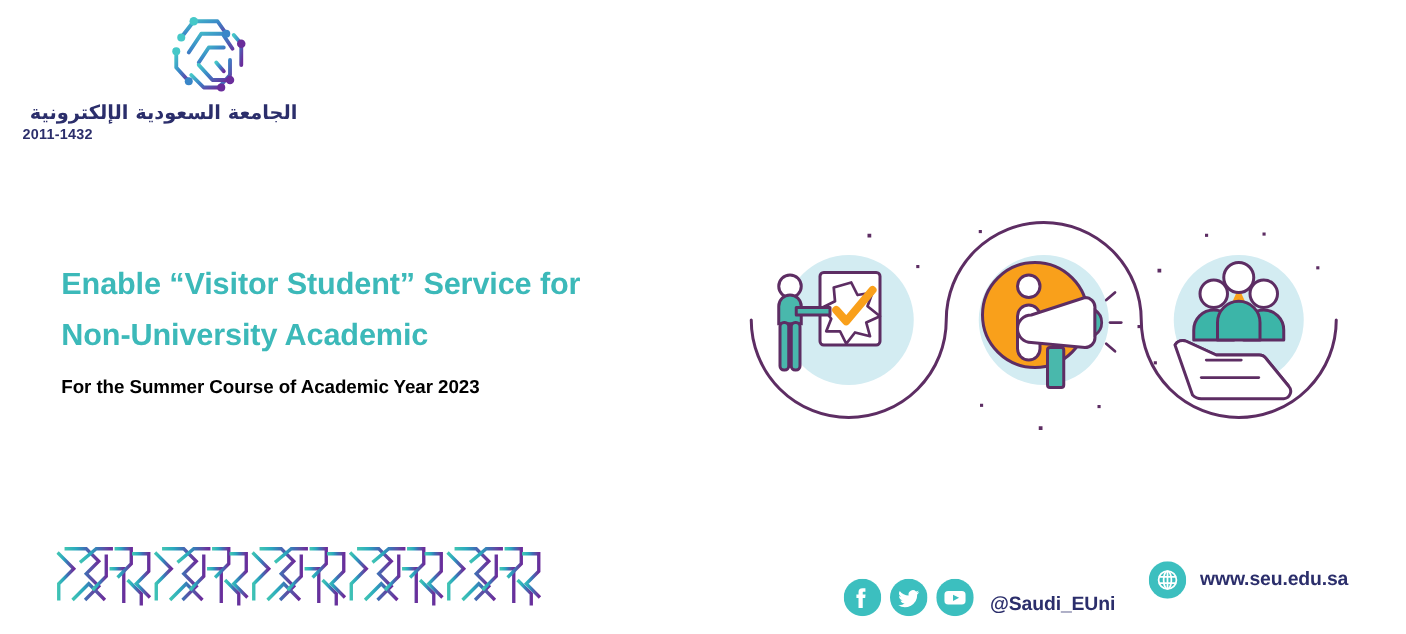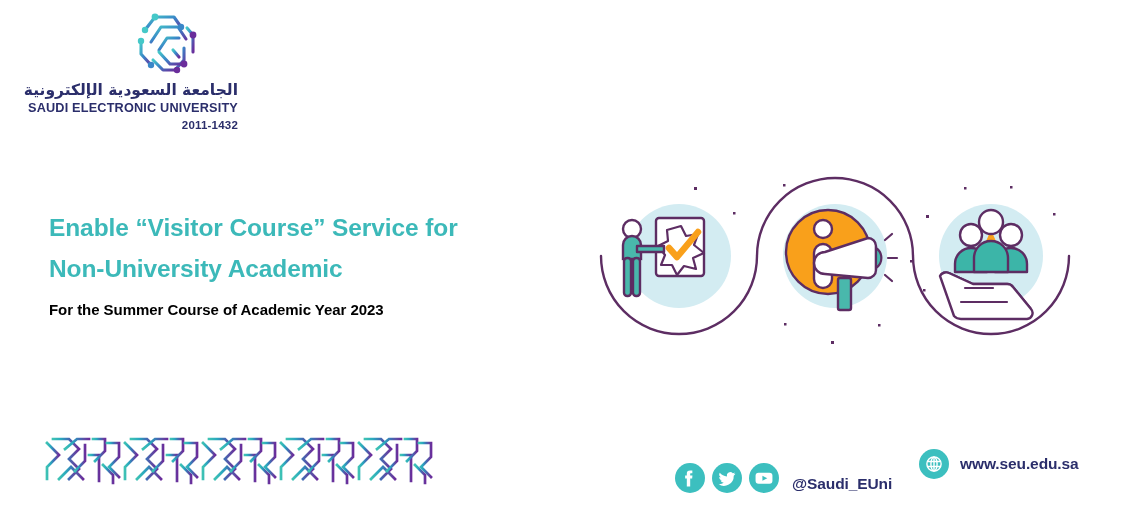--- a/index.html
+++ b/index.html
@@ -15,21 +15,20 @@
     font-family: "Liberation Sans", sans-serif;
     -webkit-font-smoothing: antialiased;
   }
 
   
   #logo-block {
     position: absolute;
     left: 18px;
     top: 8px;
     width: 220px;
-    text-align: right;
   }
   #logo-mark {
     display: block;
     margin: 0 34px 2px auto;
   }
   #logo-arabic {
     font-family: "DejaVu Sans", sans-serif;
     font-size: 15.5px;
     font-weight: bold;
     color: #2b2e6b;
@@ -167,26 +166,25 @@
       <circle cx="52" cy="19" r="3.2"></circle>
       <circle cx="22" cy="57" r="3.2"></circle>
     </g>
     <g fill="#6a2d9b">
       <circle cx="64" cy="27" r="3.4"></circle>
       <circle cx="55" cy="56" r="3.4"></circle>
       <circle cx="48" cy="62" r="3.2"></circle>
     </g>
   </svg>
   <div id="logo-arabic">الجامعة السعودية الإلكترونية</div>
-  <div id="logo-english">SAUDI ELECTRONIC UNIVERSITY</div>
   <div id="logo-years">2011-1432</div>
 </div>
 
 <div id="headline">
-  <div class="headline-line">Enable “Visitor Course” Service for</div>
+  <div class="headline-line">Enable “Visitor Student” Service for</div>
   <div class="headline-line">Non-University Academic</div>
 </div>
 <div id="subtitle">For the Summer Course of Academic Year 2023</div>
 
 <svg id="illustration" width="500" height="200" viewBox="0 0 500 200">
 
   <g fill="none" stroke="#5d2d63" stroke-width="2.4" stroke-linecap="round">
     <path d="M16 96
              A 78 78 0 0 0 172 96
              A 78 78 0 0 1 328 96

